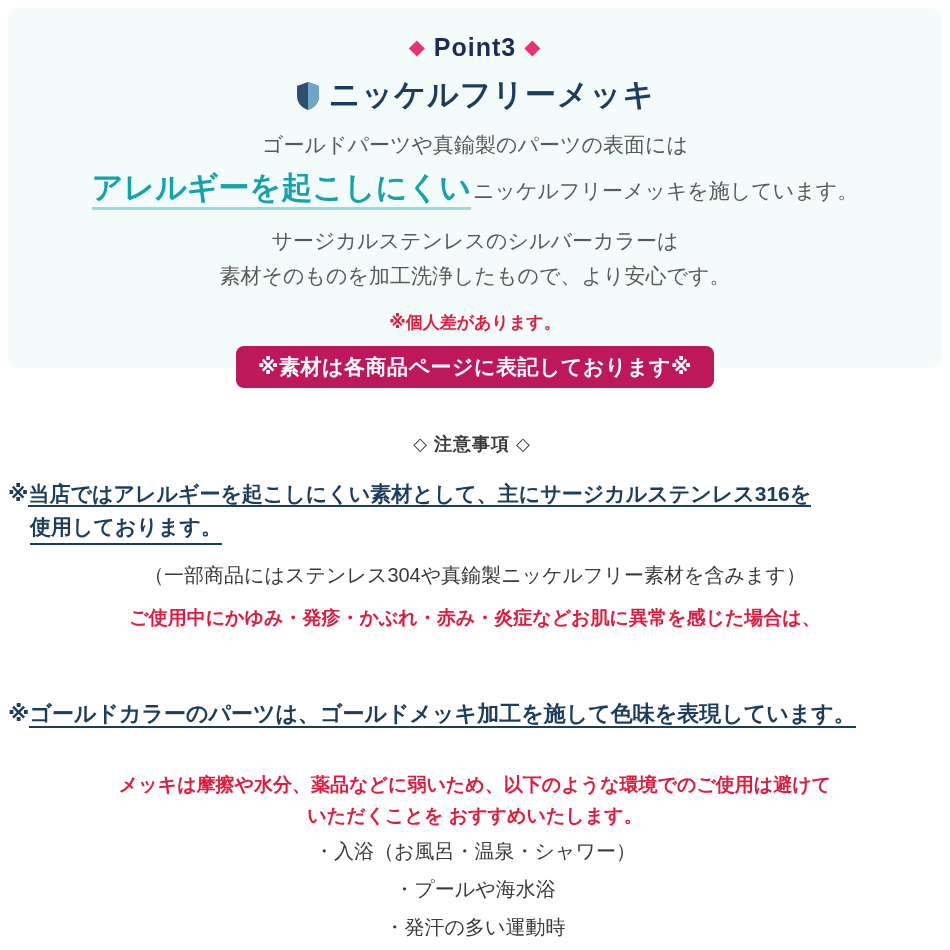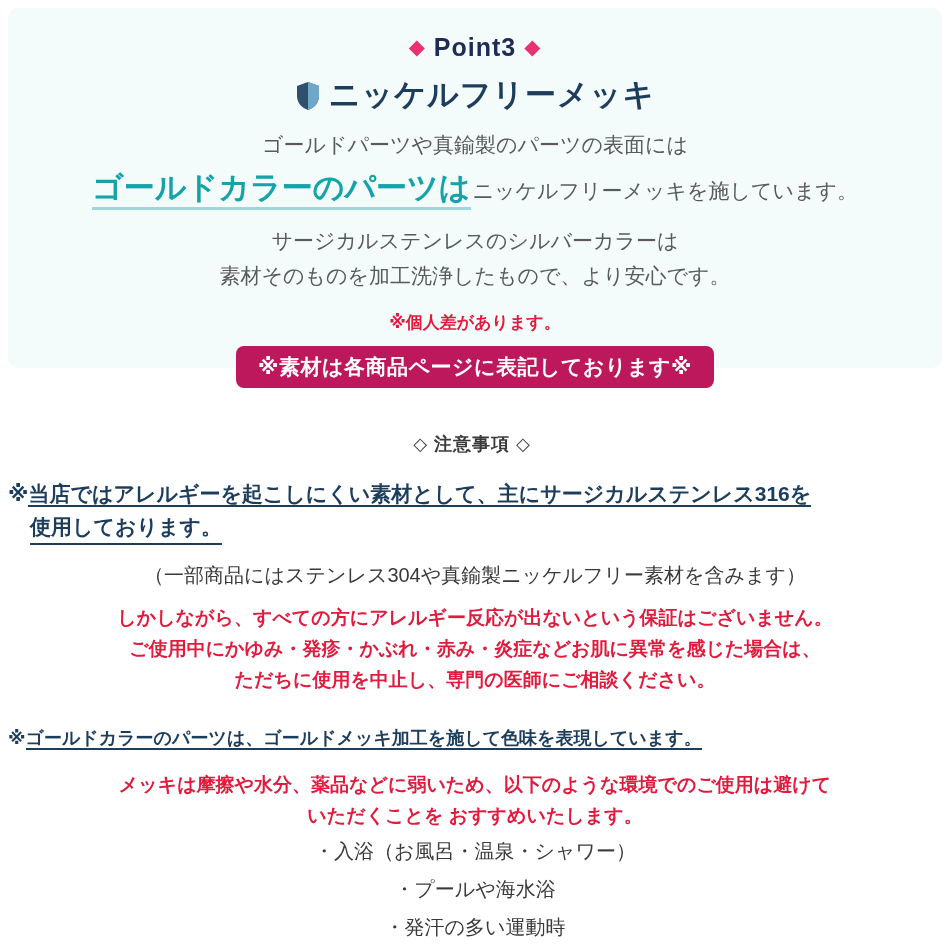--- a/index.html
+++ b/index.html
@@ -168,22 +168,22 @@
   .red-para {
     top: 603px;
     font-size: 19px;
     color: #e01b3c;
     font-weight: bold;
     text-align: center;
     line-height: 1.62;
   }
 
   .gold-underline {
-    top: 725px;
-    font-size: 18px;
+    top: 697px;
+    font-size: 22px;
     font-weight: bold;
     color: #1d3d5c;
     line-height: 1.5;
     text-align: left;
   }
   .gold-underline .u {
     border-bottom: 2px solid #1d3d5c;
   }
 
   .red-para2 {
@@ -223,44 +223,42 @@
           <path d="M13 1 L24 5 V15 C24 22 19 27 13 29 C7 27 2 22 2 15 V5 Z" fill="#2e4f6e"></path>
           <path d="M13 1 L24 5 V15 C24 22 19 27 13 29 Z" fill="#6fa7c9"></path>
         </svg>
       </span>
       <span>ニッケルフリーメッキ</span>
     </div>
 
     <div class="lead">ゴールドパーツや真鍮製のパーツの表面には</div>
 
     <div class="hl-row">
-      <span class="hl-big">ゴールドカラーのパーツは</span><span>ニッケルフリーメッキを施しています。</span>
+      <span class="hl-big">アレルギーを起こしにくい</span><span>ニッケルフリーメッキを施しています。</span>
     </div>
 
     <div class="sub">サージカルステンレスのシルバーカラーは</div>
     <div class="sub" style="margin-top:2px;">素材そのものを加工洗浄したもので、より安心です。</div>
 
     <div class="note-red">※個人差があります。</div>
 
     <div class="banner">※素材は各商品ページに表記しております※</div>
   </div>
 
   <div class="caution-title">◇ 注意事項 ◇</div>
 
   <div class="body-block lead-underline">
     <span class="mark">※</span><span class="u">当店ではアレルギーを起こしにくい素材として、主にサージカルステンレス316を</span><br>
     <span style="display:inline-block; margin-left:22px;" class="u">使用しております。</span>
   </div>
 
   <div class="body-block paren">（一部商品にはステンレス304や真鍮製ニッケルフリー素材を含みます）</div>
 
   <div class="body-block red-para">
-    <div>しかしながら、すべての方にアレルギー反応が出ないという保証はございません。</div>
     <div>ご使用中にかゆみ・発疹・かぶれ・赤み・炎症などお肌に異常を感じた場合は、</div>
-    <div>ただちに使用を中止し、専門の医師にご相談ください。</div>
   </div>
 
   <div class="body-block gold-underline">
     <span>※</span><span class="u">ゴールドカラーのパーツは、ゴールドメッキ加工を施して色味を表現しています。</span>
   </div>
 
   <div class="body-block red-para2">
     <div>メッキは摩擦や水分、薬品などに弱いため、以下のような環境でのご使用は避けて</div>
     <div>いただくことを おすすめいたします。</div>
   </div>

